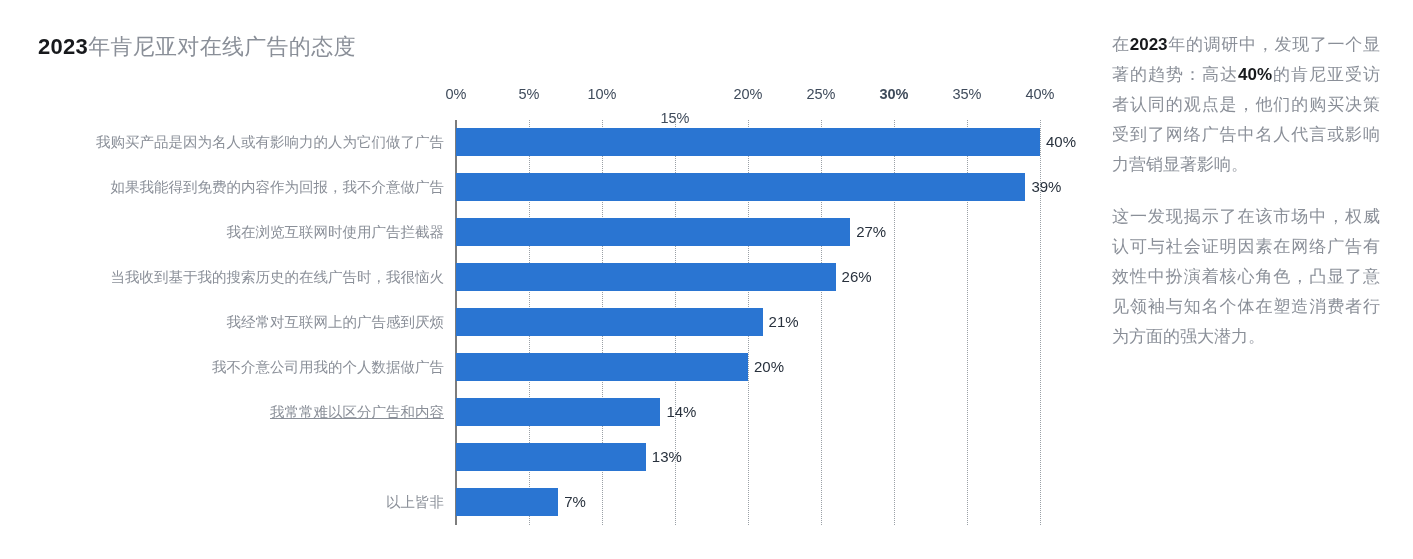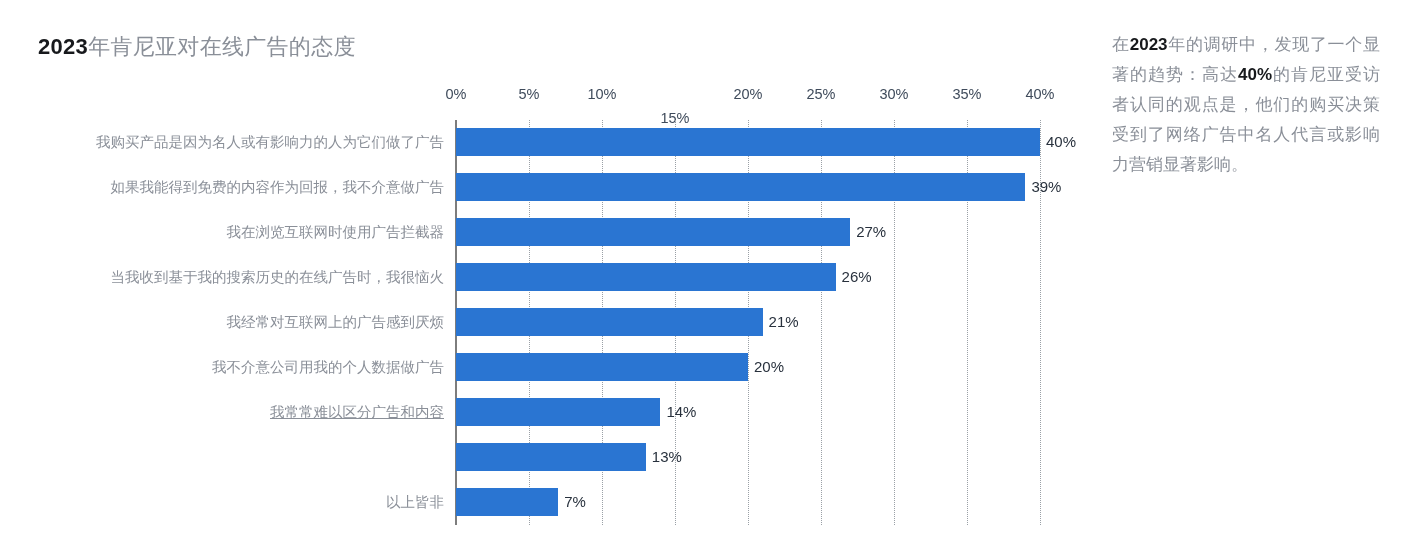--- a/index.html
+++ b/index.html
@@ -159,21 +159,21 @@
 
     <div id="chart-title"><span class="hl">2023</span><span>年肯尼亚对在线广告的态度</span></div>
 
     <div id="x-axis-labels">
         <span class="tick" style="left: 0px;">0%</span>
         <span class="tick" style="left: 73px;">5%</span>
         <span class="tick" style="left: 146px;">10%</span>
         <span class="tick" style="left: 219px; margin-top: 24px;">15%</span>
         <span class="tick" style="left: 292px;">20%</span>
         <span class="tick" style="left: 365px;">25%</span>
-        <span class="tick" style="left: 438px;">30%</span>
+        <span class="tick" style="left: 438px; font-weight: bold;">30%</span>
         <span class="tick" style="left: 511px;">35%</span>
         <span class="tick" style="left: 584px;">40%</span>
       </div>
 
     <div id="value-axis-line"></div>
 
     <div id="category-labels">
         <div class="cat-label" style="top: 8px;">我购买产品是因为名人或有影响力的人为它们做了广告</div>
         <div class="cat-label" style="top: 53px;">如果我能得到免费的内容作为回报，我不介意做广告</div>
         <div class="cat-label" style="top: 98px;">我在浏览互联网时使用广告拦截器</div>
@@ -228,15 +228,16 @@
         <div class="bar-row" style="top: 368px;">
           <div class="bar" style="width: 102.2px; background: rgb(42, 117, 210);"></div>
           <div class="bar-value" style="left: 102.2px;">7%</div>
         </div>
       </div>
 
   </div>
 
   <div id="commentary">
       <p><span>在</span><span class="hl">2023</span><span>年的调研中，发现了一个显著的趋势：高达</span><span class="hl">40%</span><span>的肯尼亚受访者认同的观点是，他们的购买决策受到了网络广告中名人代言或影响力营销显著影响。</span></p>
+      <p><span>这一发现揭示了在该市场中，权威认可与社会证明因素在网络广告有效性中扮演着核心角色，凸显了意见领袖与知名个体在塑造消费者行为方面的强大潜力。</span></p>
     </div>
 
 </div>
 
 </body></html>

